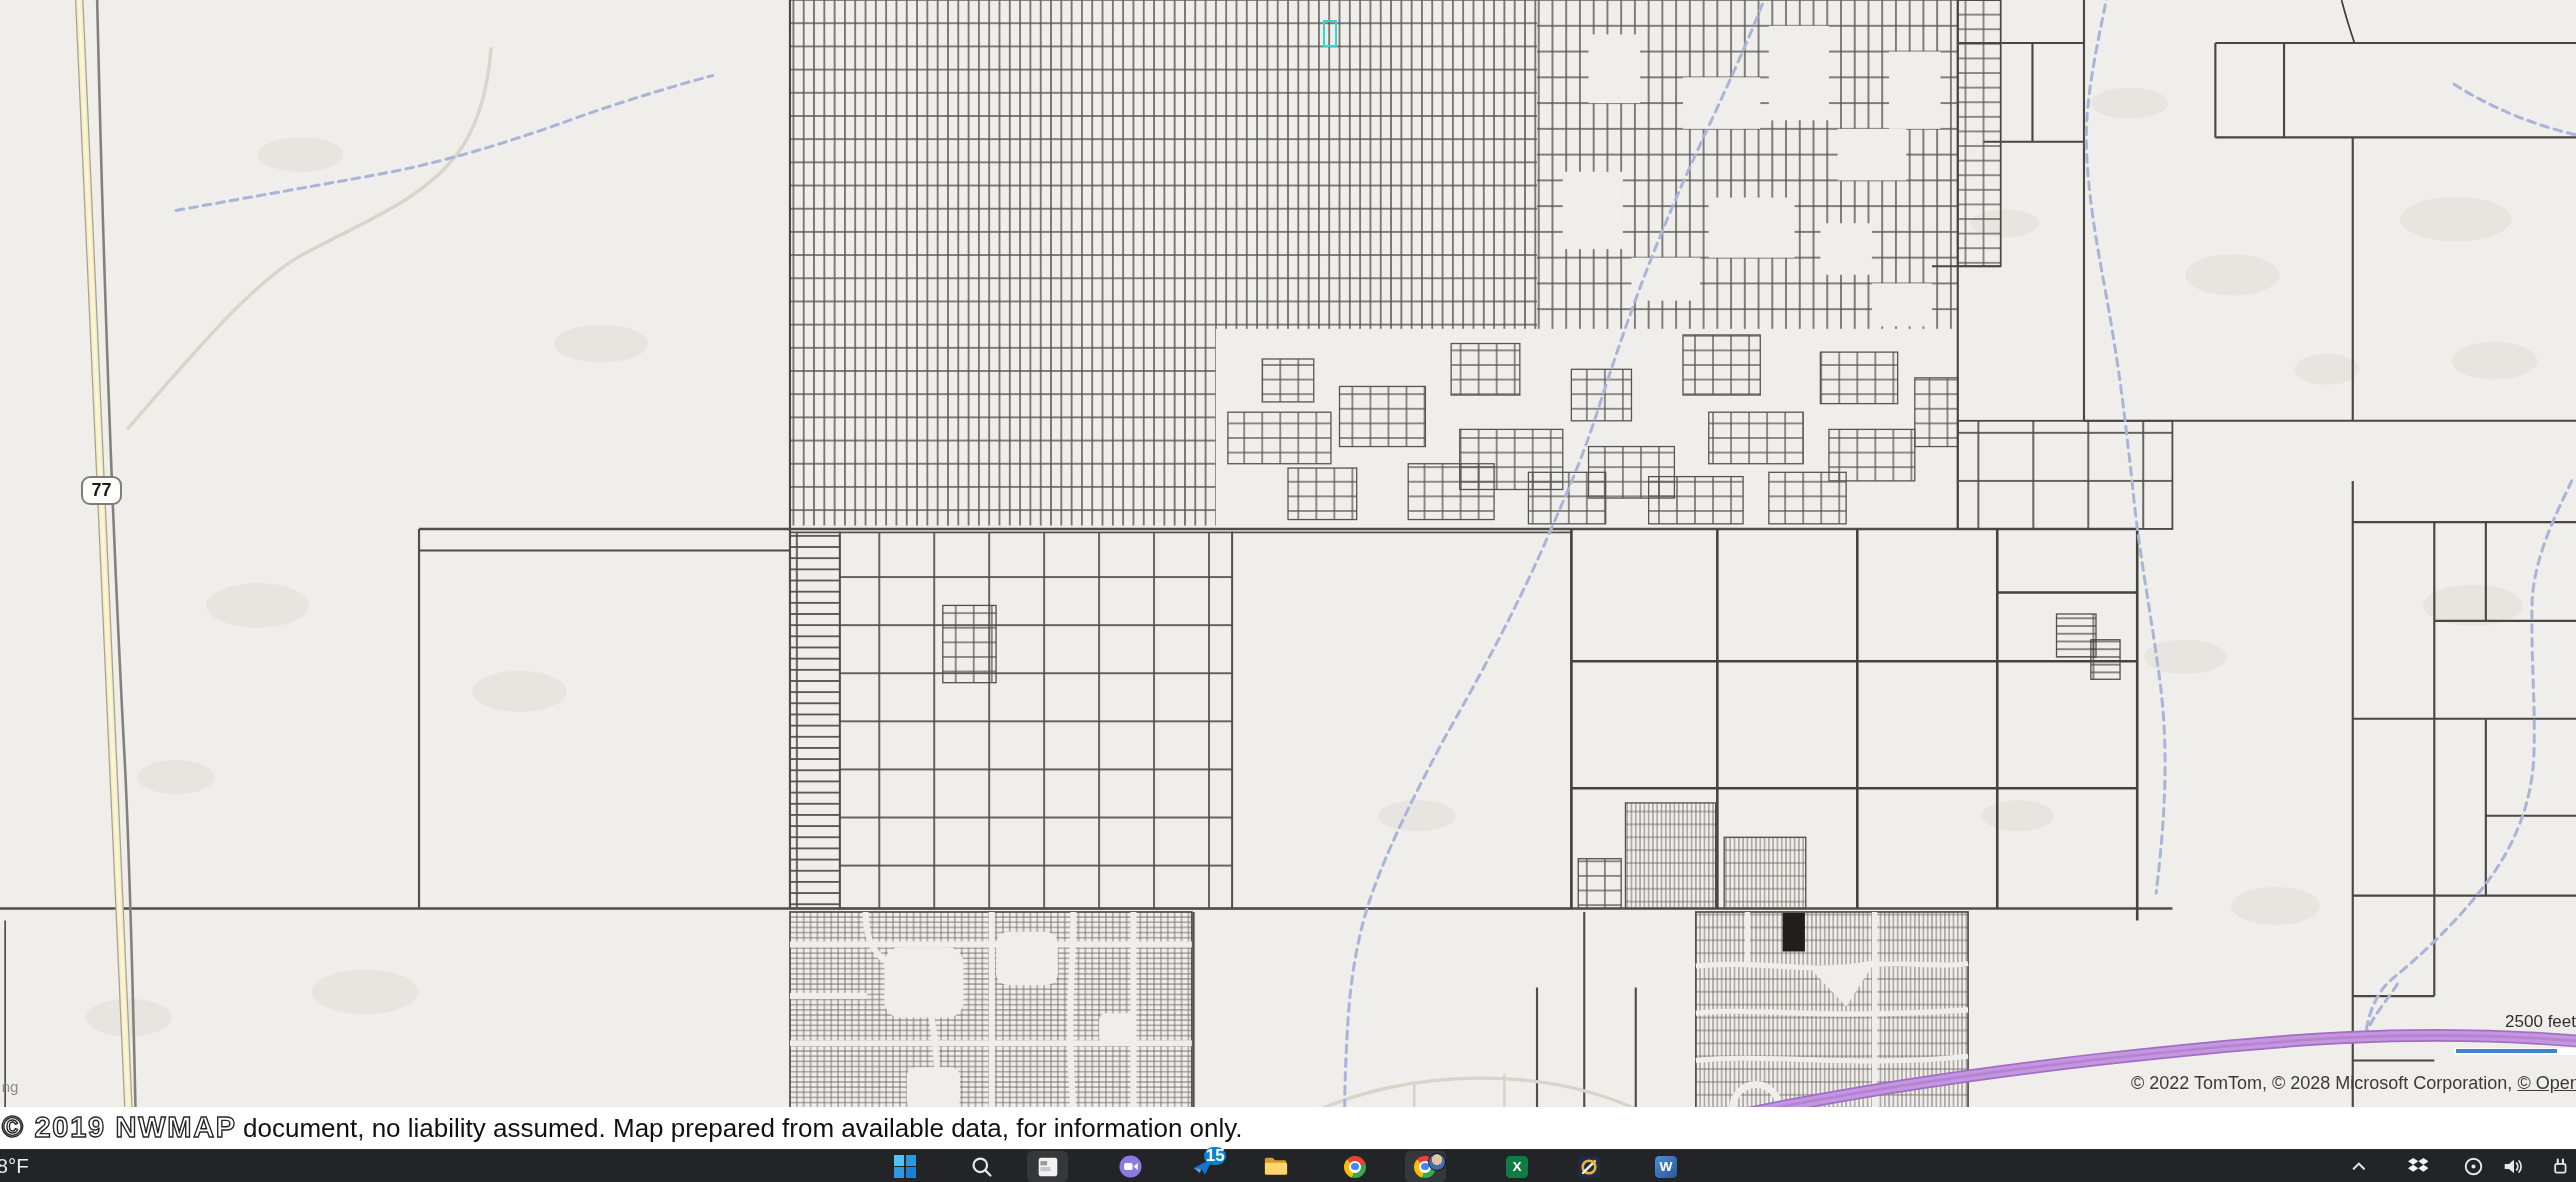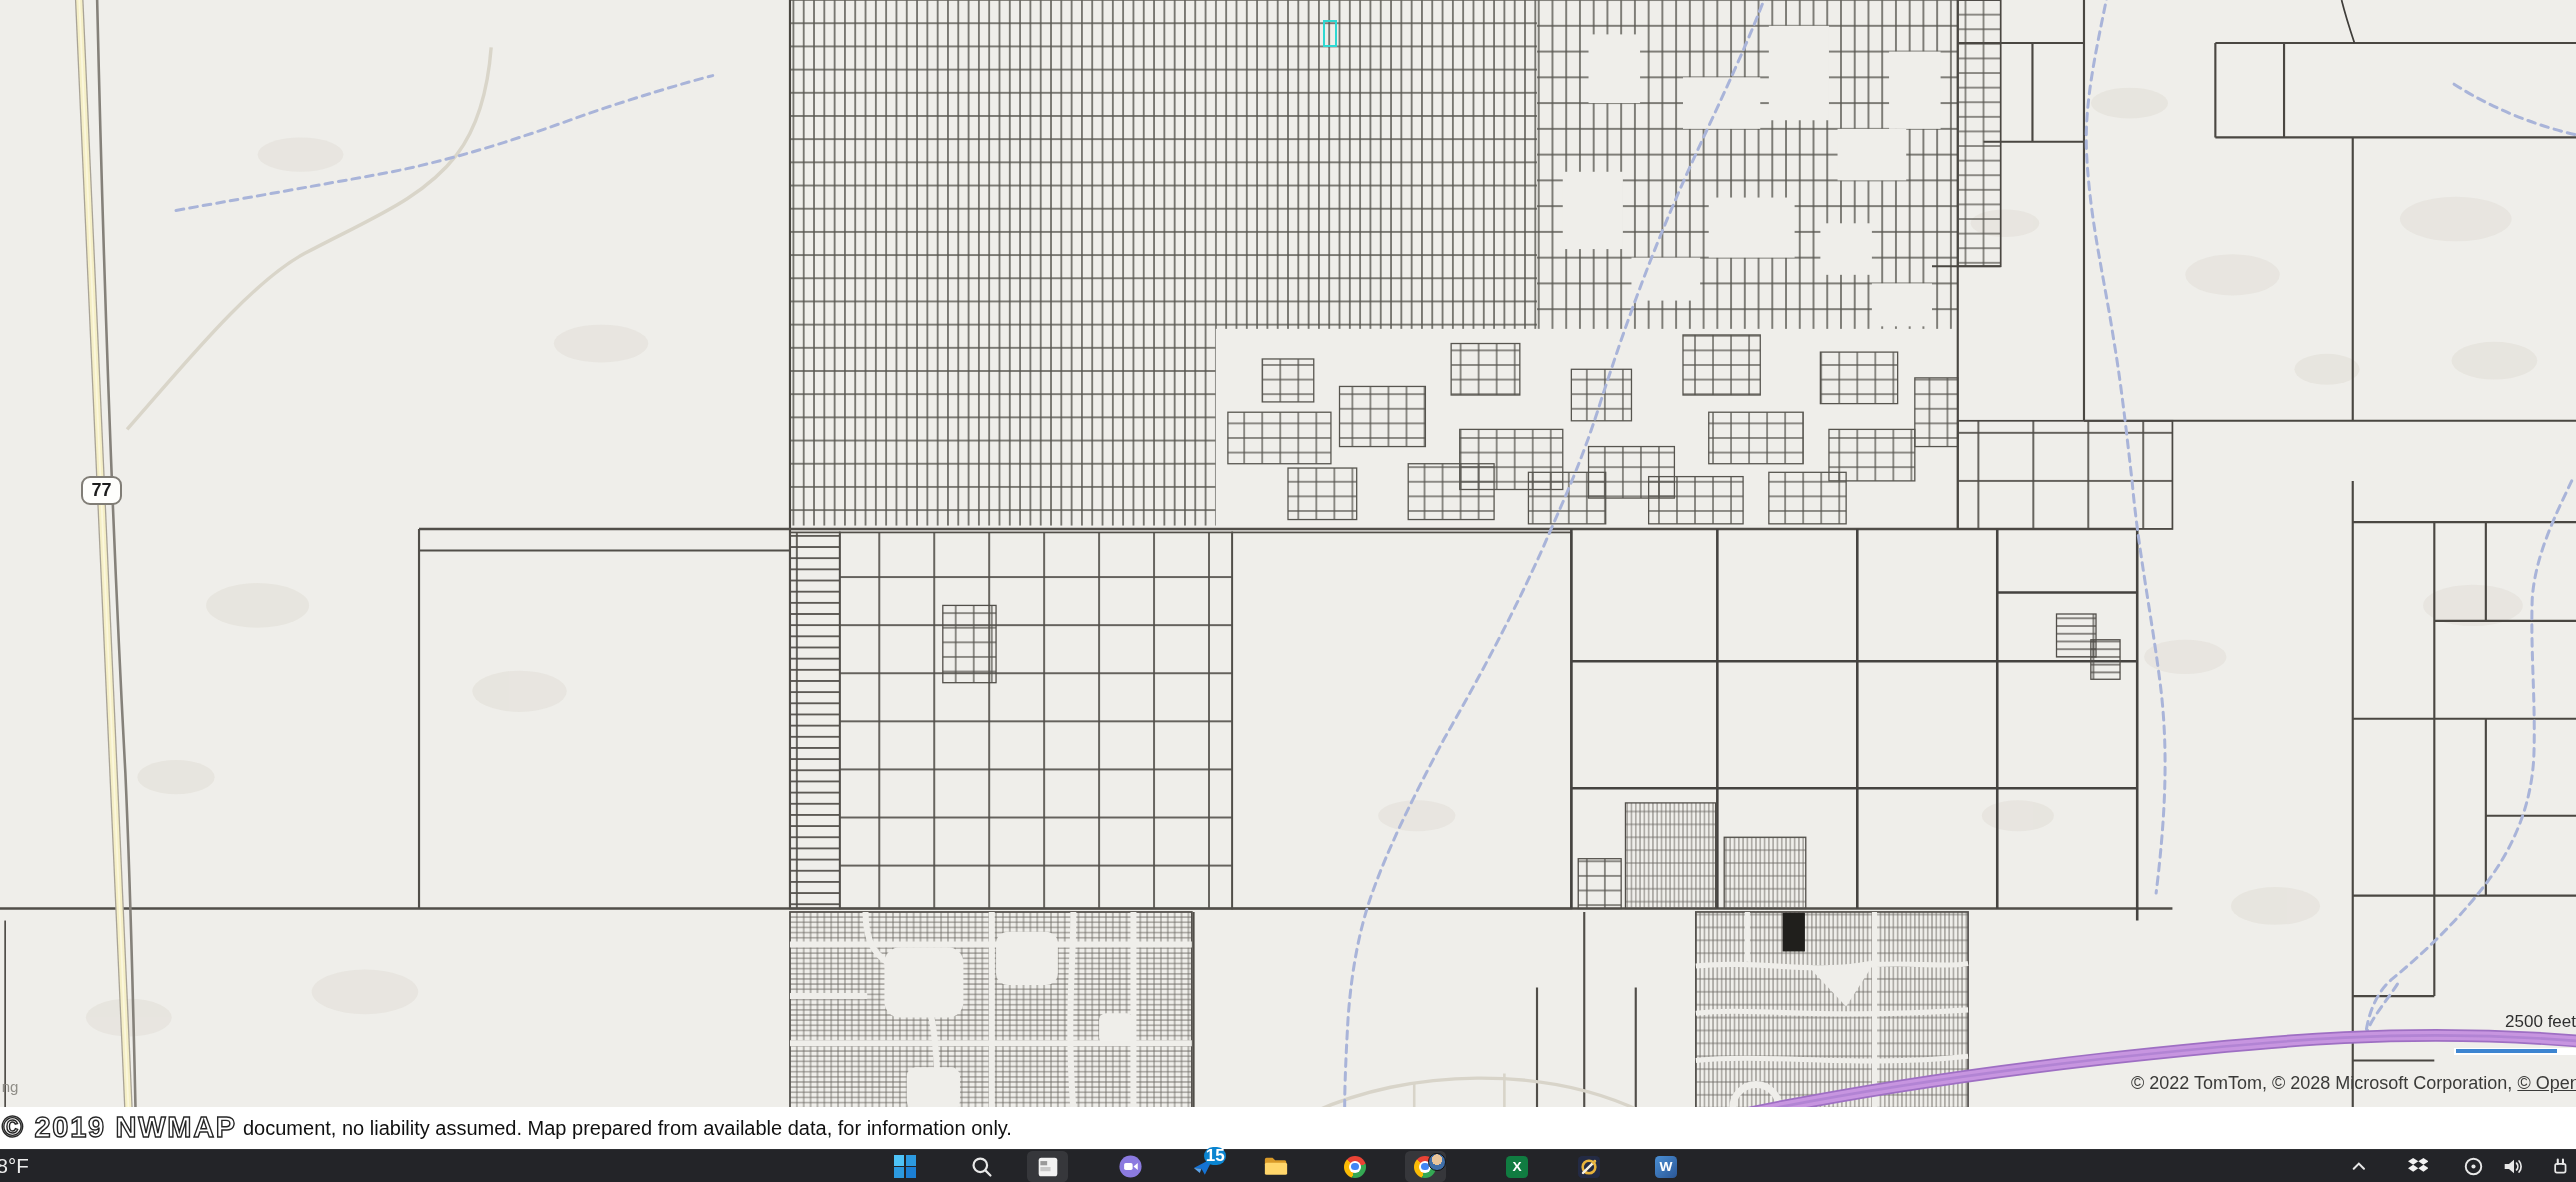--- a/index.html
+++ b/index.html
@@ -12,21 +12,21 @@
     font-size:18px;font-weight:600;color:#1c1c1c;box-sizing:border-box;}
   #marker{left:1323px;top:20px;width:10.3px;height:23px;border:2.6px solid #2fd8d2;}
   #ngfrag{left:1.7px;top:1078px;font-size:15px;color:#8f8d87;}
   #attrib{top:1073px;left:2131px;white-space:nowrap;font-size:18px;color:#3a3a38;}
   #attrib a{color:#3a3a38;text-decoration:underline;}
   #scalelabel{left:2439px;top:1012px;width:137px;text-align:right;font-size:17px;color:#2f2f2f;}
   #scalebarwrap{left:2454px;top:1048px;width:129px;height:6.9px;background:#ffffff;}
   #scalebar{left:2456px;top:1049px;width:101px;height:4.3px;background:#3d85d1;}
   
   #band{left:0;top:1107px;width:2576px;height:42px;background:#ffffff;}
-  #bandtext{left:243px;top:0;height:42px;line-height:42px;font-size:20px;color:#101010;white-space:nowrap;}
+  #bandtext{left:243px;top:0;height:42px;line-height:42px;font-size:26px;color:#101010;white-space:nowrap;}
   #watermark{left:1.7px;top:4.3px;font-size:29px;font-weight:700;letter-spacing:1.7px;color:#ffffff;
     -webkit-text-stroke:1.4px #262626;text-stroke:1.4px #262626;}
   
   #taskbar{left:0;top:1149px;width:2576px;height:33px;background:#232428;border-top:0.9px solid #2e2f33;box-sizing:border-box;}
   .tbicon{position:absolute;top:0;width:38px;height:33px;display:flex;align-items:center;justify-content:center;}
   .hoverbg{position:absolute;top:1.7px;width:41px;height:31px;background:rgba(255,255,255,.09);border-radius:5.2px;}
   #weather{left:-3.4px;top:1154px;font-size:20.6px;color:#ececec;}
   .startgrid{display:grid;grid-template-columns:10.3px 10.3px;grid-template-rows:10.3px 10.3px;gap:1.7px;}
   .startgrid span{display:block;}
   .chrome{width:22px;height:22px;border-radius:50%;

